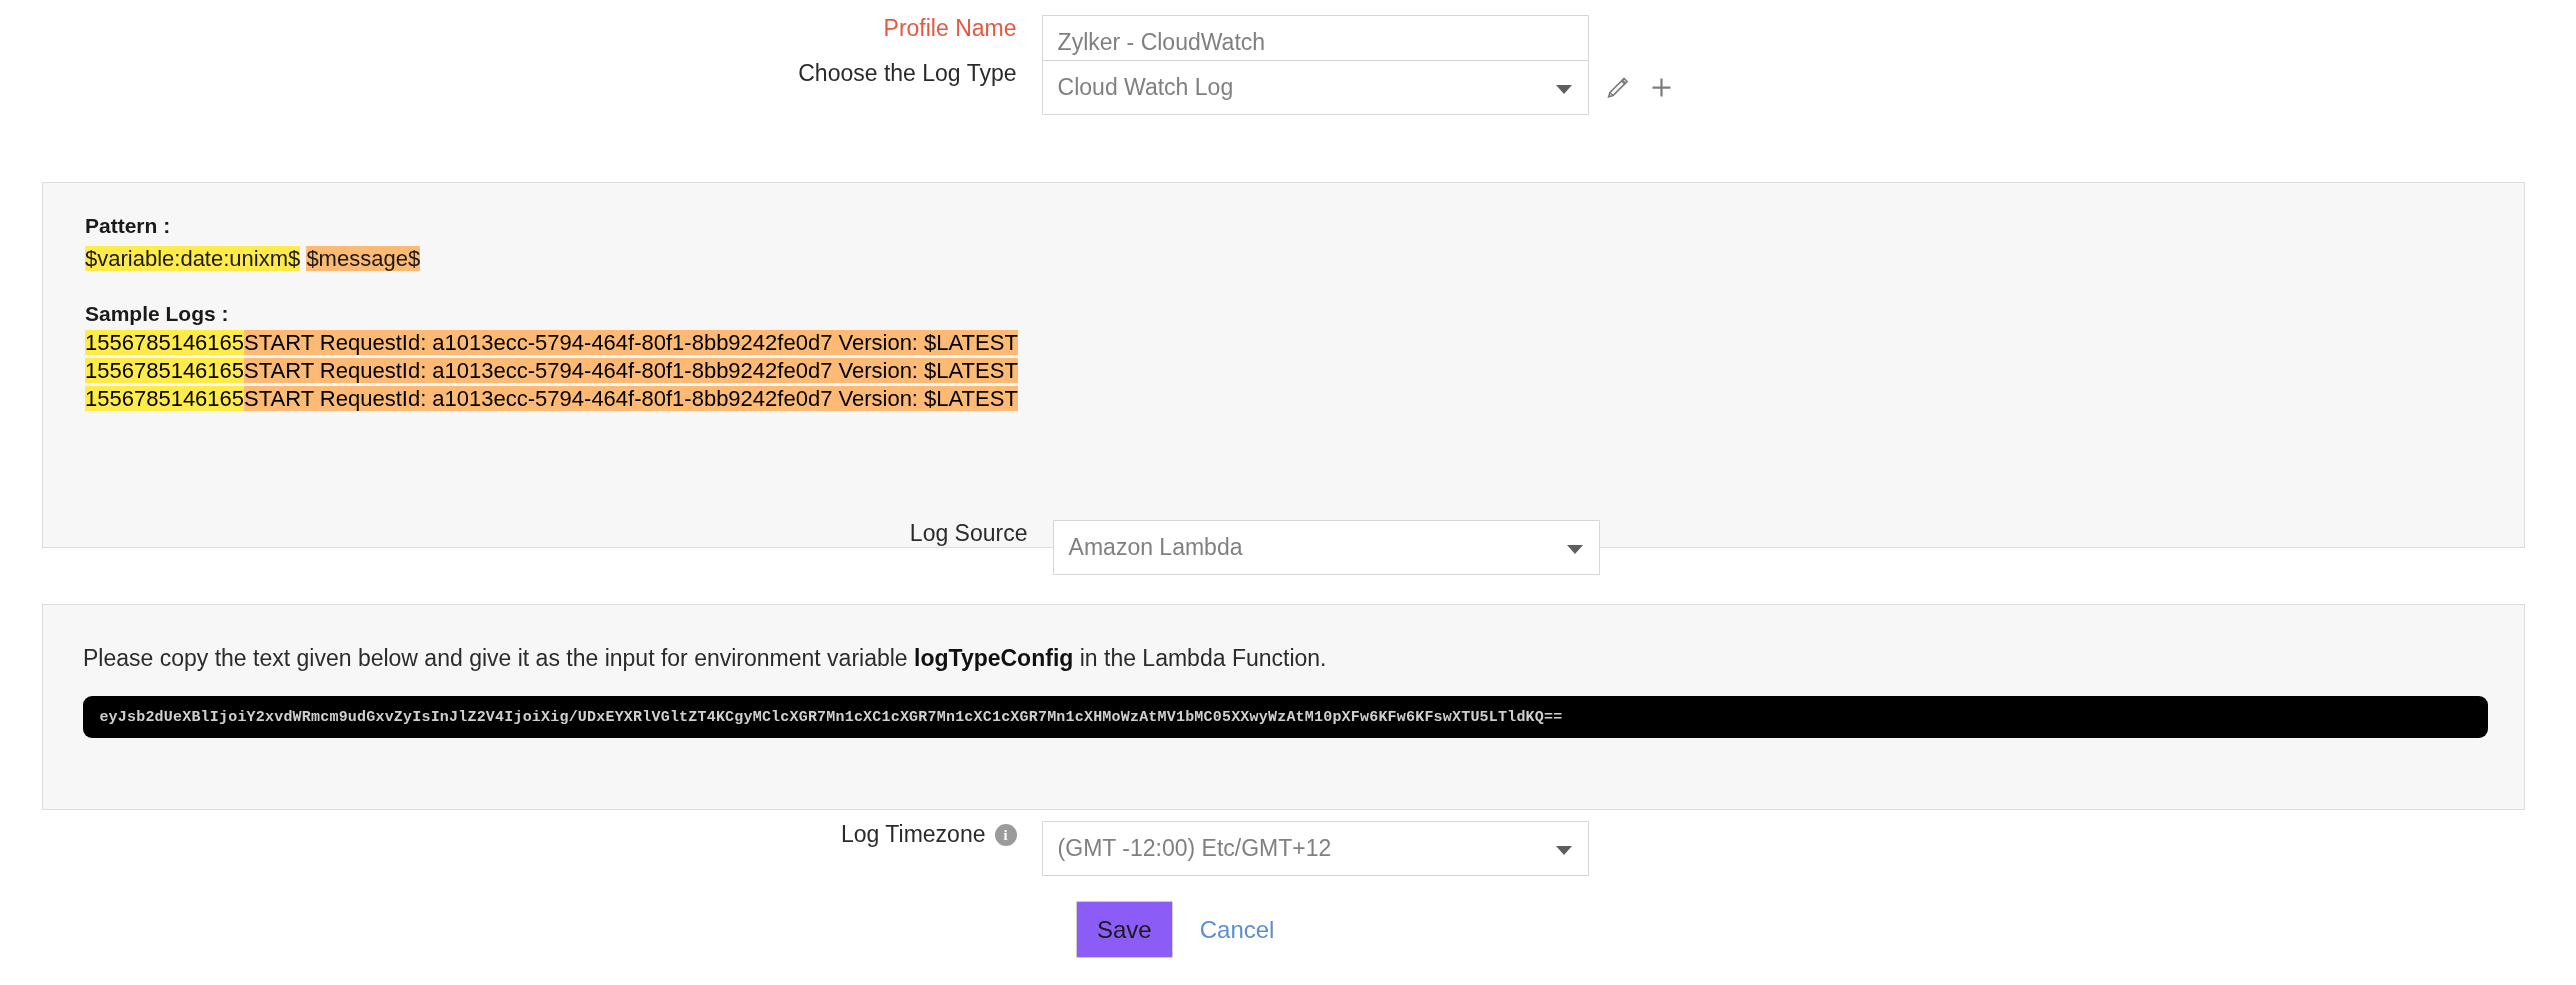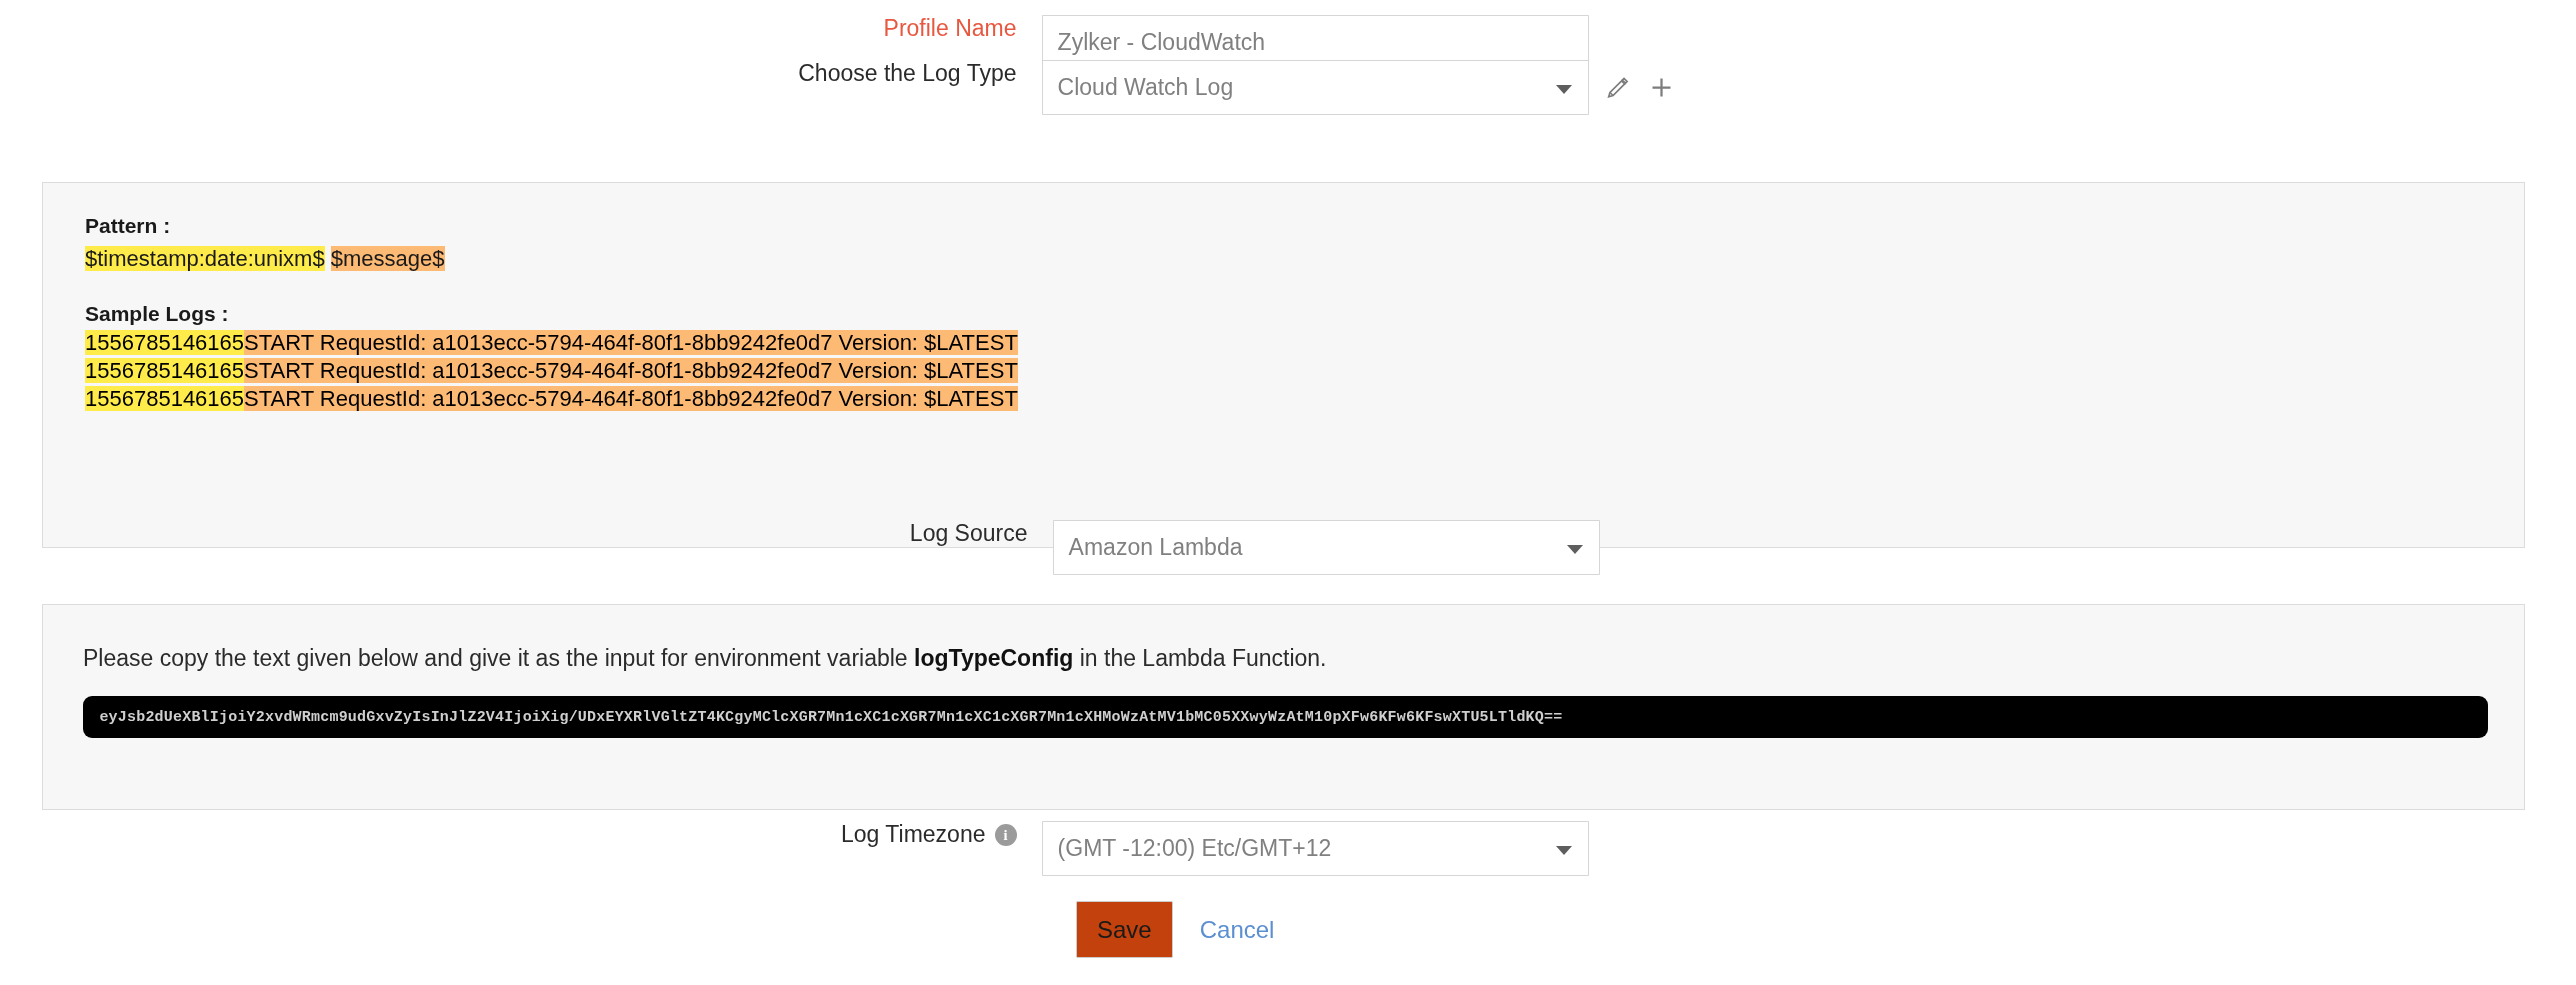--- a/index.html
+++ b/index.html
@@ -152,21 +152,21 @@
     overflow: hidden;
   }
 
   
   .btn-save {
     display: inline-block;
     min-width: 91px;
     height: 57px;
     line-height: 55px;
     padding: 0 20px;
-    background: #c2410c;
+    background: #8b5cf6;
     border: 0.9px solid #cccccc;
     font-size: 24px;
     color: #1a1a1a;
     font-family: "Liberation Sans", sans-serif;
     cursor: pointer;
     border-radius: 1.8px;
     text-align: center;
   }
   .btn-cancel {
     display: inline-block;
@@ -210,21 +210,21 @@
         </svg>
       </span>
     </div>
   </div>
 
   <div class="panel" style="left:42px; top:182px; width:2483px; height:366px;">
     <div style="padding:31px 0 0 42px;">
       <div class="panel-title">Pattern :</div>
 
       <div class="mono-line" style="margin-top:5.5px;">
-        <span class="hl-yellow">$timestamp:date:unixm$</span><span> </span><span class="hl-blue">$message$</span>
+        <span class="hl-yellow">$variable:date:unixm$</span><span> </span><span class="hl-blue">$message$</span>
       </div>
 
       <div class="panel-title" style="margin-top:29px;">Sample Logs :</div>
 
       <div style="margin-top:3.6px;">
         <div class="log-line">
           <span class="hl-yellow">1556785146165</span><span class="hl-blue">START RequestId: a1013ecc-5794-464f-80f1-8bb9242fe0d7 Version: $LATEST</span>
         </div>
         <div class="log-line">
           <span class="hl-yellow">1556785146165</span><span class="hl-blue">START RequestId: a1013ecc-5794-464f-80f1-8bb9242fe0d7 Version: $LATEST</span>

